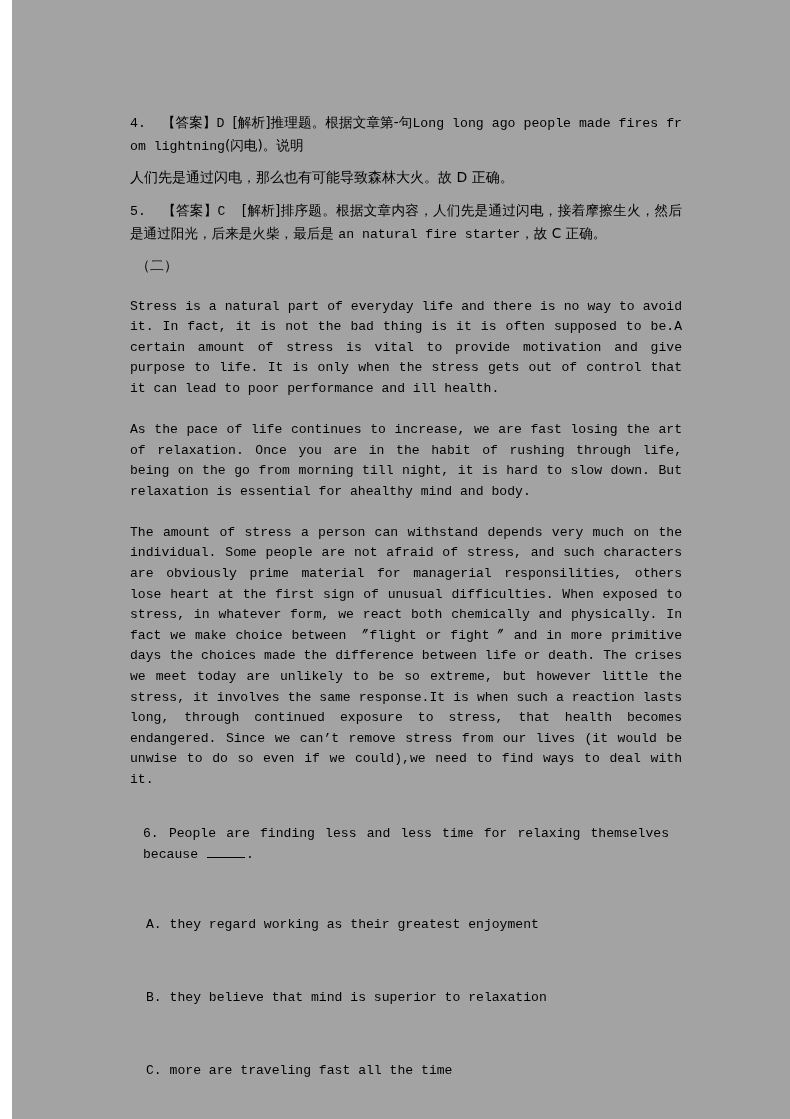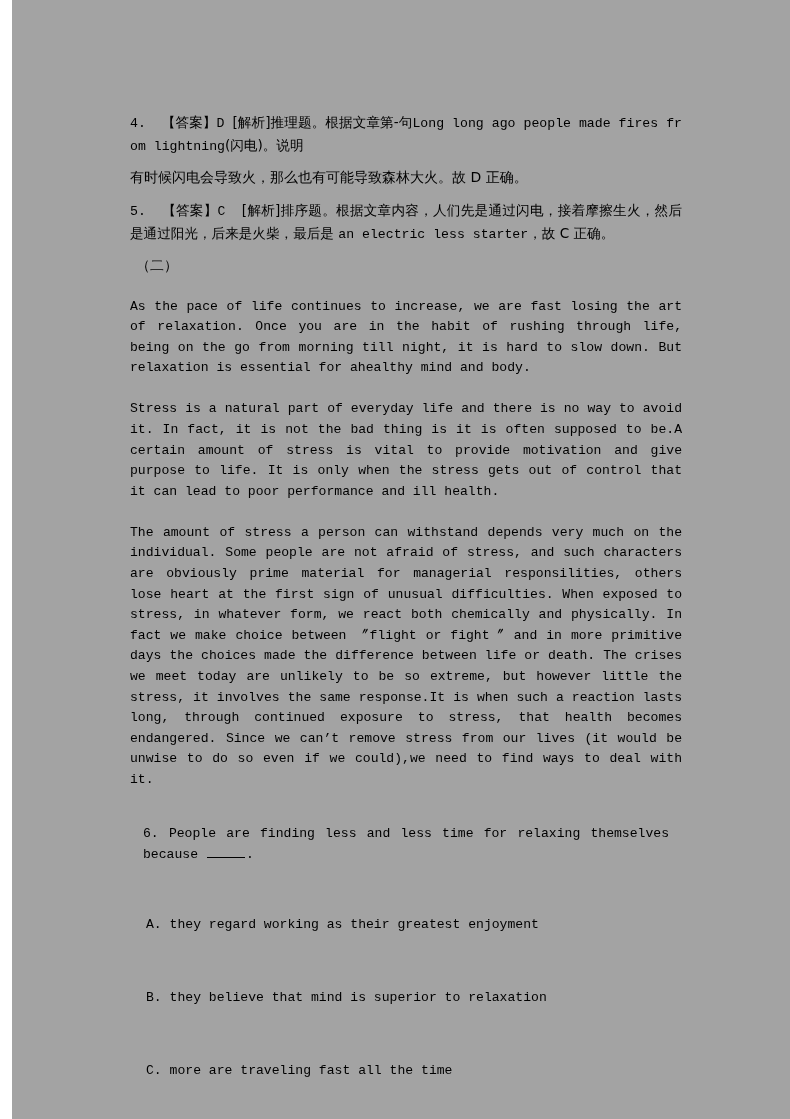--- a/index.html
+++ b/index.html
@@ -107,34 +107,34 @@
 </style>
 </head>
 <body>
 
 <div class="page">
   <div class="content">
 
     <p class="answer-block">
       <span class="mono">4.</span><span class="mono">&nbsp;&nbsp;</span><span class="cjk">【答案】</span><span class="mono">D</span><span class="mono">&nbsp;</span><span class="cjk">[解析]</span><span class="cjk">推理题。</span><span class="cjk">根据文章第-句</span><span class="mono">Long long ago people made fires from lightning</span><span class="cjk">(闪电)。说明</span>
     </p>
-    <p class="answer-line2">有时候闪电会导致火，那么也有可能导致森林大火。故 D 正确。</p>
+    <p class="answer-line2">人们先是通过闪电，那么也有可能导致森林大火。故 D 正确。</p>
 
     <div class="spacer-12"></div>
 
     <p class="answer-block">
-      <span class="mono">5.</span><span class="mono">&nbsp;&nbsp;</span><span class="cjk">【答案】</span><span class="mono">C</span><span class="mono">&nbsp;&nbsp;</span><span class="cjk">[解析]</span><span class="cjk">排序题。</span><span class="cjk">根据文章内容，人们先是通过闪电，接着摩擦生火，然后是通过阳光，后来是火柴，最后是 </span><span class="mono">an electric less starter</span><span class="cjk">，故 C 正确。</span>
+      <span class="mono">5.</span><span class="mono">&nbsp;&nbsp;</span><span class="cjk">【答案】</span><span class="mono">C</span><span class="mono">&nbsp;&nbsp;</span><span class="cjk">[解析]</span><span class="cjk">排序题。</span><span class="cjk">根据文章内容，人们先是通过闪电，接着摩擦生火，然后是通过阳光，后来是火柴，最后是 </span><span class="mono">an natural fire starter</span><span class="cjk">，故 C 正确。</span>
     </p>
 
     <p class="section-label">（二）</p>
 
     <div class="spacer-20"></div>
 
+    <p class="passage">Stress is a natural part of everyday life and there is no way to avoid it. In fact, it is not the bad thing is it is often supposed to be.A certain amount of stress is vital to provide motivation and give purpose to life. It is only when the stress gets out of control that it can lead to poor performance and ill health.</p>
     <p class="passage">As the pace of life continues to increase, we are fast losing the art of relaxation. Once you are in the habit of rushing through life, being on the go from morning till night, it is hard to slow down. But relaxation is essential for ahealthy mind and body.</p>
-    <p class="passage">Stress is a natural part of everyday life and there is no way to avoid it. In fact, it is not the bad thing is it is often supposed to be.A certain amount of stress is vital to provide motivation and give purpose to life. It is only when the stress gets out of control that it can lead to poor performance and ill health.</p>
     <p class="passage">The amount of stress a person can withstand depends very much on the individual. Some people are not afraid of stress, and such characters are obviously prime material for managerial responsilities, others lose heart at the first sign of unusual difficulties. When exposed to stress, in whatever form, we react both chemically and physically. In fact we make choice between 〞flight or fight〞 and in more primitive days the choices made the difference between life or death. The crises we meet today are unlikely to be so extreme, but however little the stress, it involves the same response.It is when such a reaction lasts long, through continued exposure to stress, that health becomes endangered. Since we can’t remove stress from our lives (it would be unwise to do so even if we could),we need to find ways to deal with it.</p>
 
     <div class="spacer-20"></div>
 
     <p class="question">
       <span>6.</span>
       <span>People are finding less and less time for relaxing themselves because </span><span class="blank"></span><span>.</span>
     </p>
 
     <div class="spacer-20"></div>

